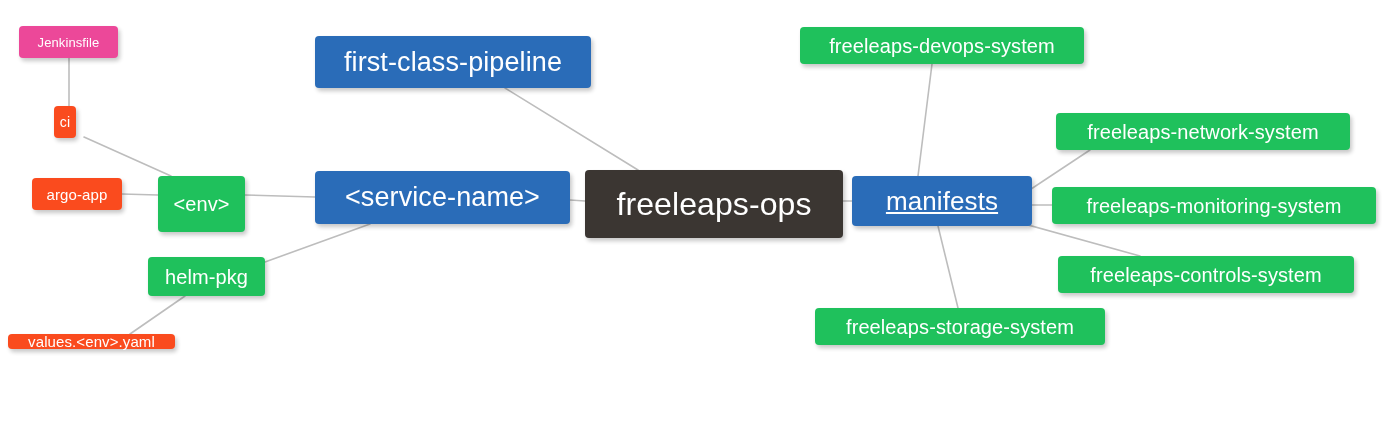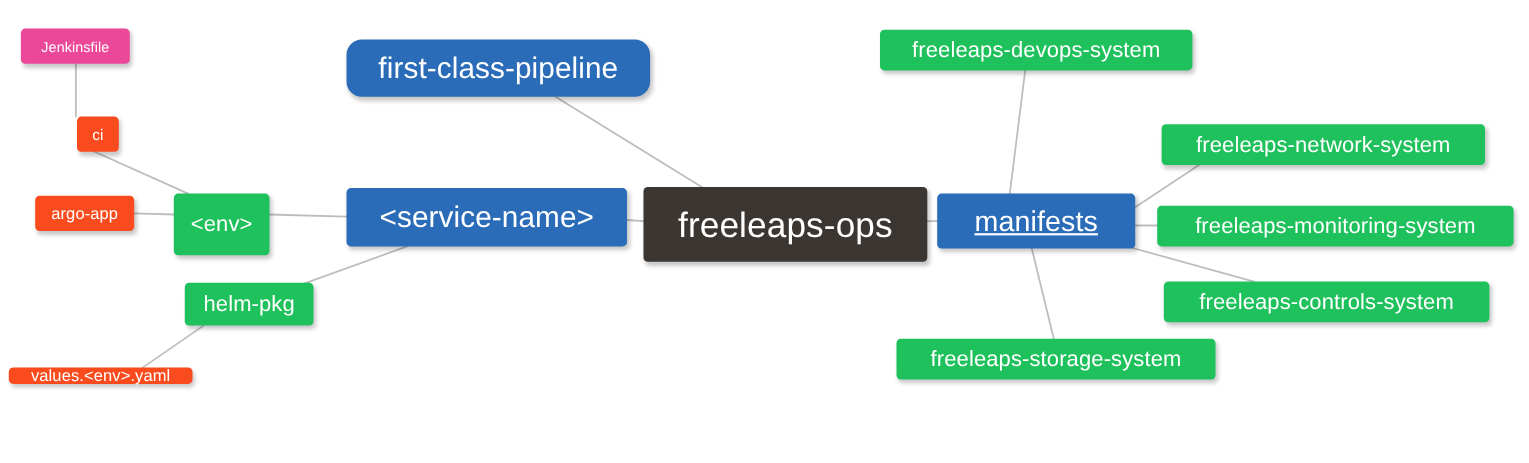--- a/index.html
+++ b/index.html
@@ -60,36 +60,36 @@
       <line x1="918" y1="176" x2="932" y2="64" stroke="#bdbdbd" stroke-width="1.6" stroke-linecap="round"></line>
       <line x1="1010" y1="203" x2="1090" y2="150" stroke="#bdbdbd" stroke-width="1.6" stroke-linecap="round"></line>
       <line x1="1010" y1="205" x2="1052" y2="205" stroke="#bdbdbd" stroke-width="1.6" stroke-linecap="round"></line>
       <line x1="1010" y1="220" x2="1140" y2="256" stroke="#bdbdbd" stroke-width="1.6" stroke-linecap="round"></line>
       <line x1="938" y1="226" x2="958" y2="308" stroke="#bdbdbd" stroke-width="1.6" stroke-linecap="round"></line>
     </svg>
   <div id="node-layer">
       <div class="node n-orange" style="left: 19px; top: 26px; width: 99px; height: 32px; font-size: 13px;">
         <span>Jenkinsfile</span>
       </div>
-      <div class="node n-red" style="left: 54px; top: 106px; width: 38px; height: 32px; font-size: 14px; margin-left: 16px;">
+      <div class="node n-red" style="left: 54px; top: 106px; width: 22px; height: 32px; font-size: 14px;">
         <span>ci</span>
       </div>
       <div class="node n-red" style="left: 32px; top: 178px; width: 90px; height: 32px; font-size: 15px;">
         <span>argo-app</span>
       </div>
       <div class="node n-green" style="left: 158px; top: 176px; width: 87px; height: 56px; font-size: 20px;">
         <span>&lt;env&gt;</span>
       </div>
-      <div class="node n-green" style="left: 148px; top: 257px; width: 117px; height: 39px; font-size: 20px; margin-left: 20px;">
+      <div class="node n-green" style="left: 148px; top: 257px; width: 117px; height: 39px; font-size: 20px;">
         <span>helm-pkg</span>
       </div>
       <div class="node n-red" style="left: 8px; top: 334px; width: 167px; height: 15px; font-size: 15px;">
         <span>values.&lt;env&gt;.yaml</span>
       </div>
-      <div class="node n-blue" style="left: 315px; top: 36px; width: 276px; height: 52px; font-size: 27px; border-radius: 14px;">
+      <div class="node n-blue" style="left: 315px; top: 36px; width: 276px; height: 52px; font-size: 27px;">
         <span>first-class-pipeline</span>
       </div>
       <div class="node n-blue" style="left: 315px; top: 171px; width: 255px; height: 53px; font-size: 27px;">
         <span>&lt;service-name&gt;</span>
       </div>
       <div class="node n-root" style="left: 585px; top: 170px; width: 258px; height: 68px; font-size: 32px;">
         <span>freeleaps-ops</span>
       </div>
       <div class="node n-blue" style="left: 852px; top: 176px; width: 180px; height: 50px; font-size: 26px; text-decoration: underline;">
         <span>manifests</span>

